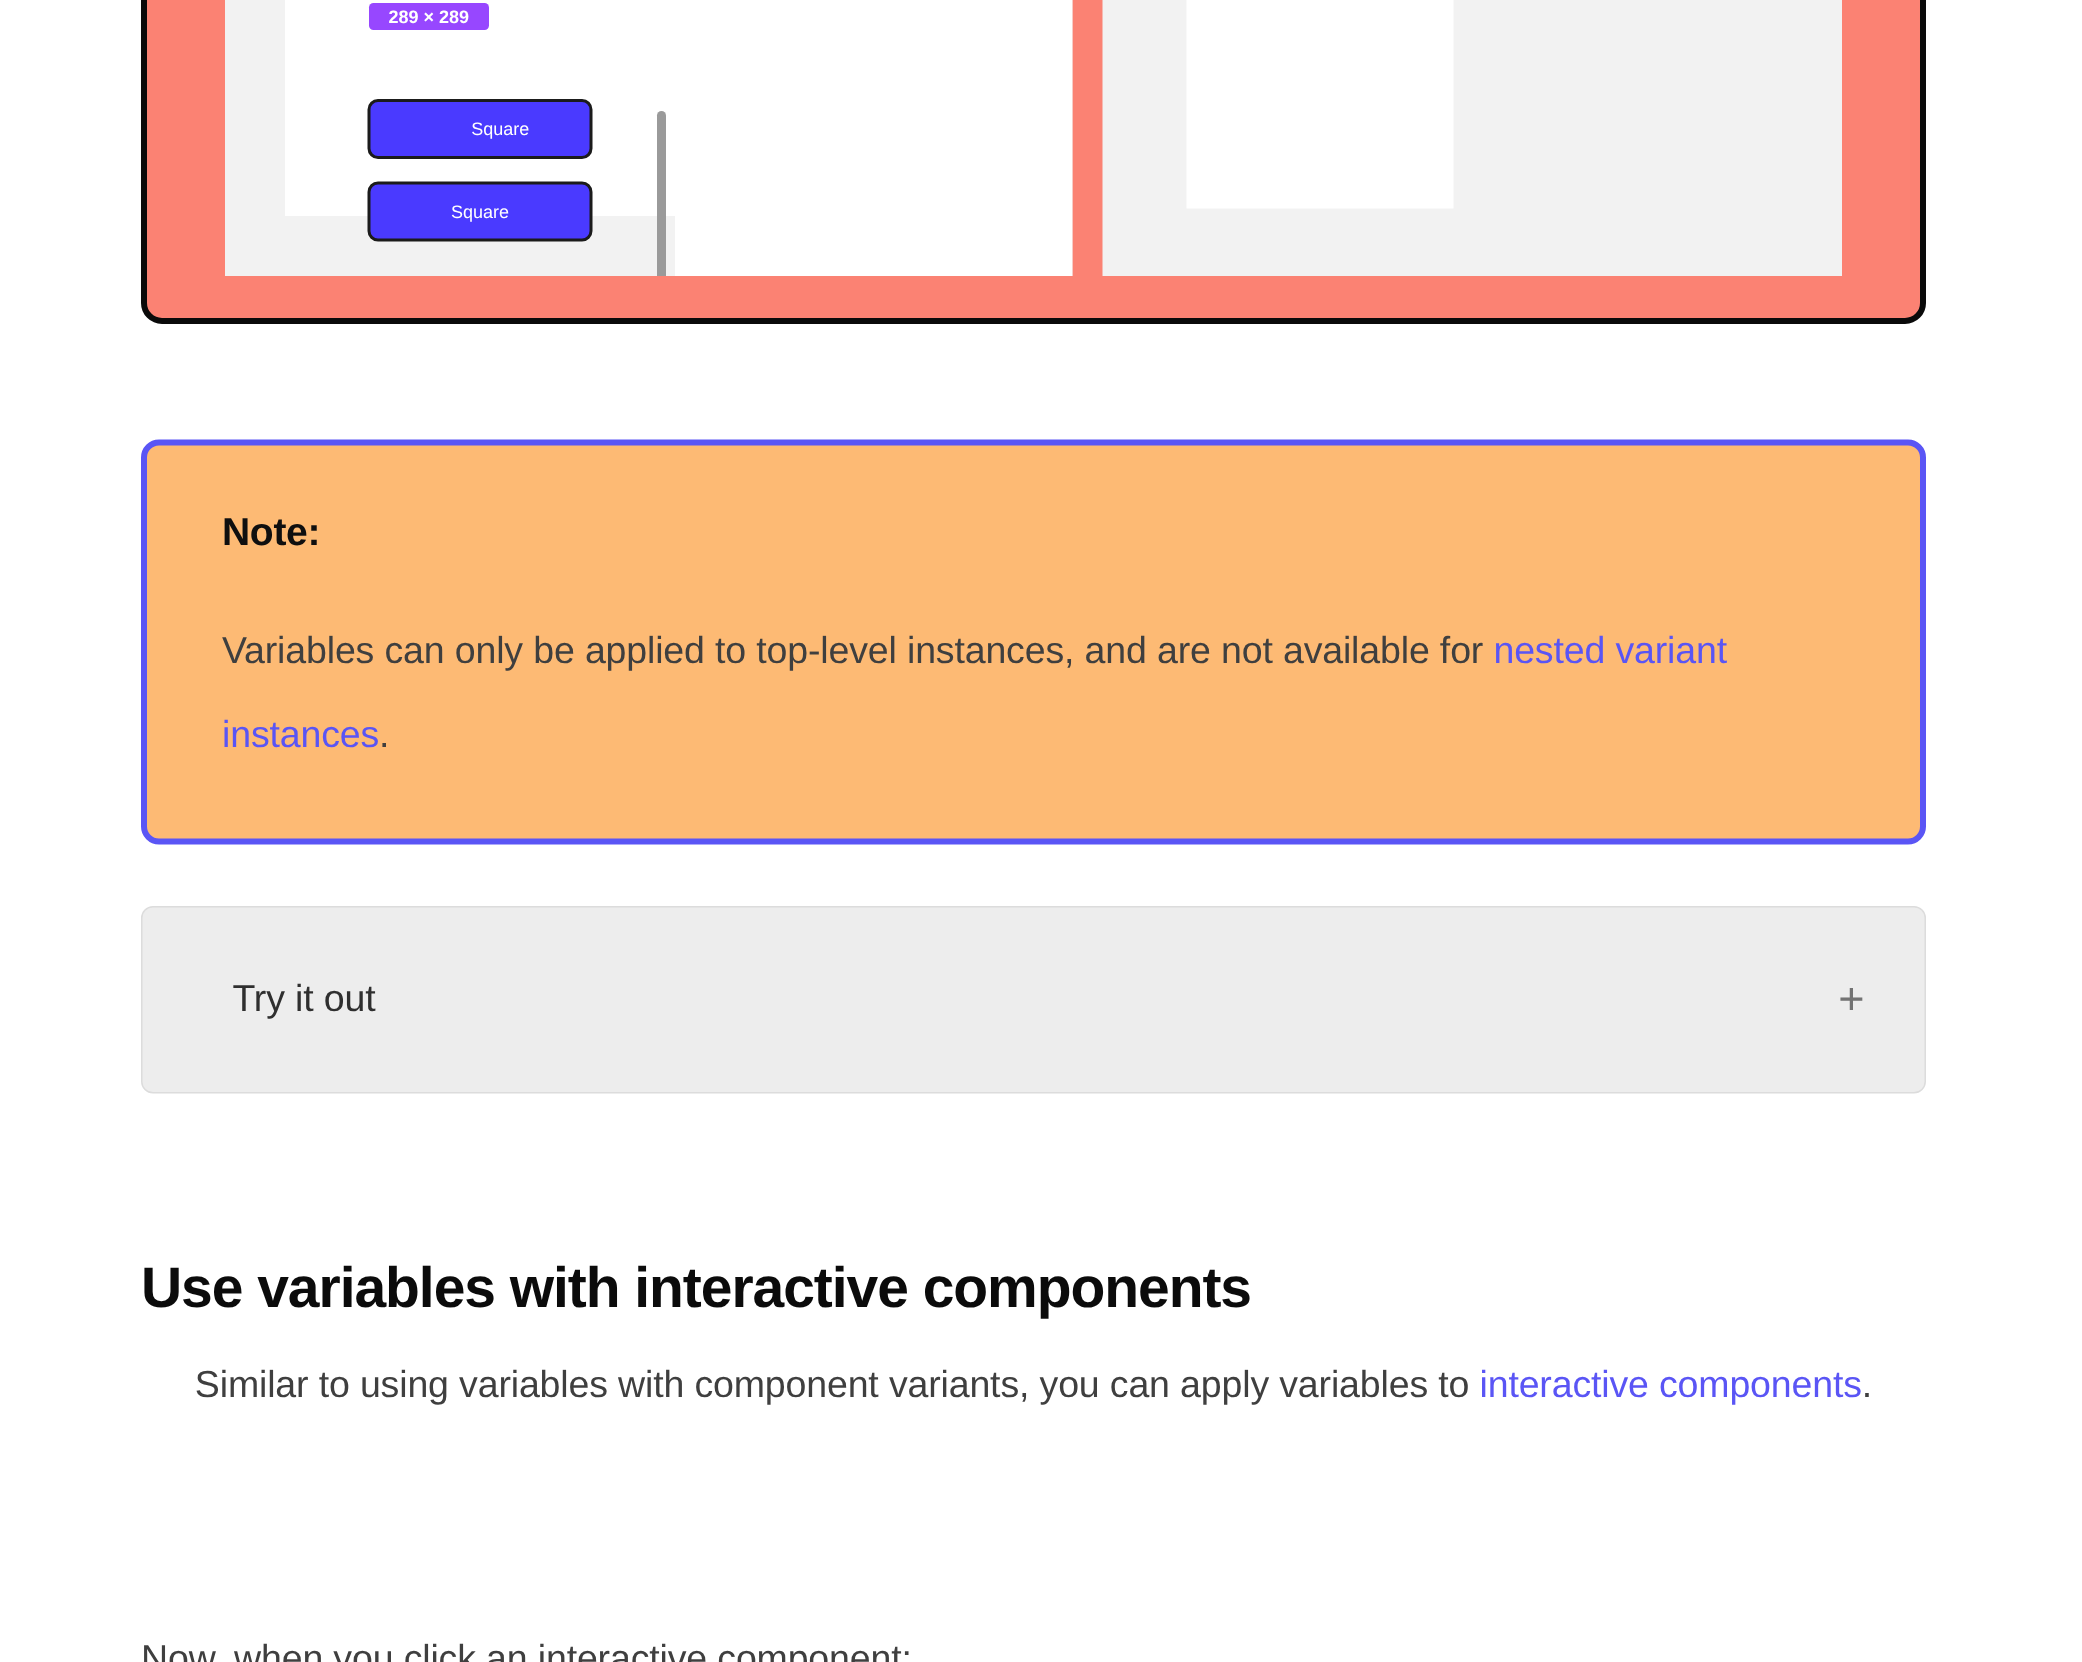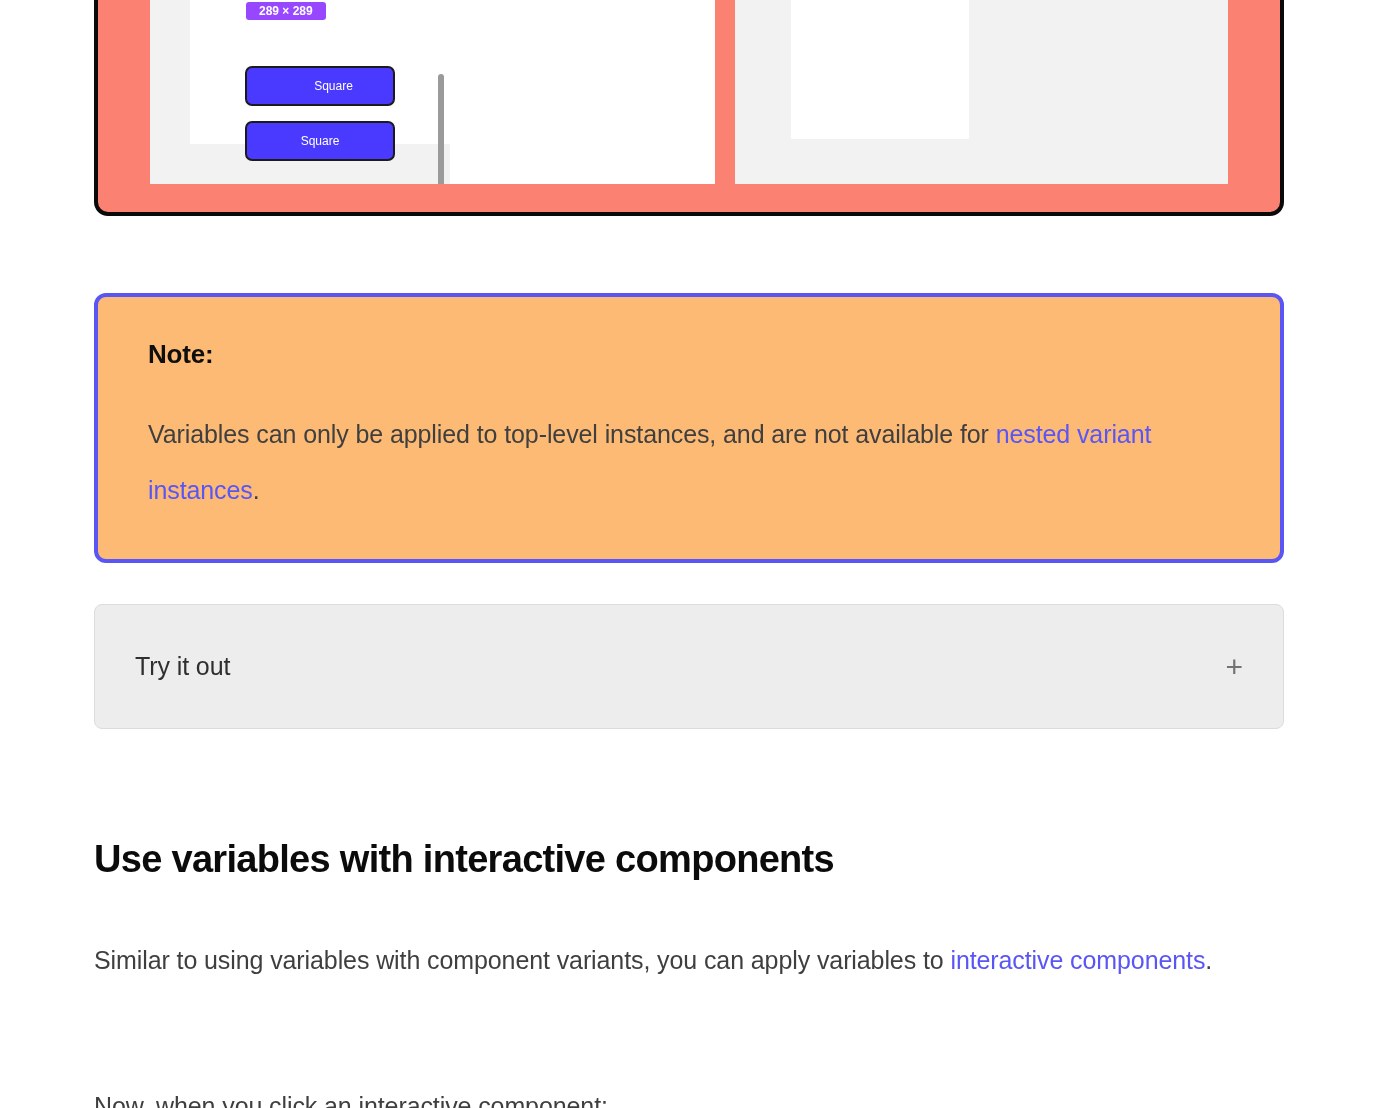--- a/index.html
+++ b/index.html
@@ -141,20 +141,21 @@
     border-radius: 8px;
     display: flex;
     align-items: center;
     justify-content: space-between;
     padding: 0 40px;
   }
   .accordion-title {
     font-size: 25px;
     color: #2f2f2f;
     letter-spacing: -.1px;
+    margin-left: 20px;
   }
   .accordion-plus {
     font-size: 30px;
     color: #737373;
     line-height: 1;
     font-weight: 400;
   }
 
   
   .section-heading {
@@ -170,21 +171,21 @@
   }
   .para {
     position: absolute;
     left: 94px;
     width: 1190px;
     font-size: 25px;
     line-height: 56px;
     color: #3f3f3f;
     letter-spacing: -.1px;
   }
-  .para-1 { top: 932px; }
+  .para-1 { top: 895px; text-align: center; }
   .para-2 { top: 1078px; }
 </style>
 </head>
 <body>
 
 <div class="page">
 
   <div class="figure-frame">
     <div class="figure-inner">
 

